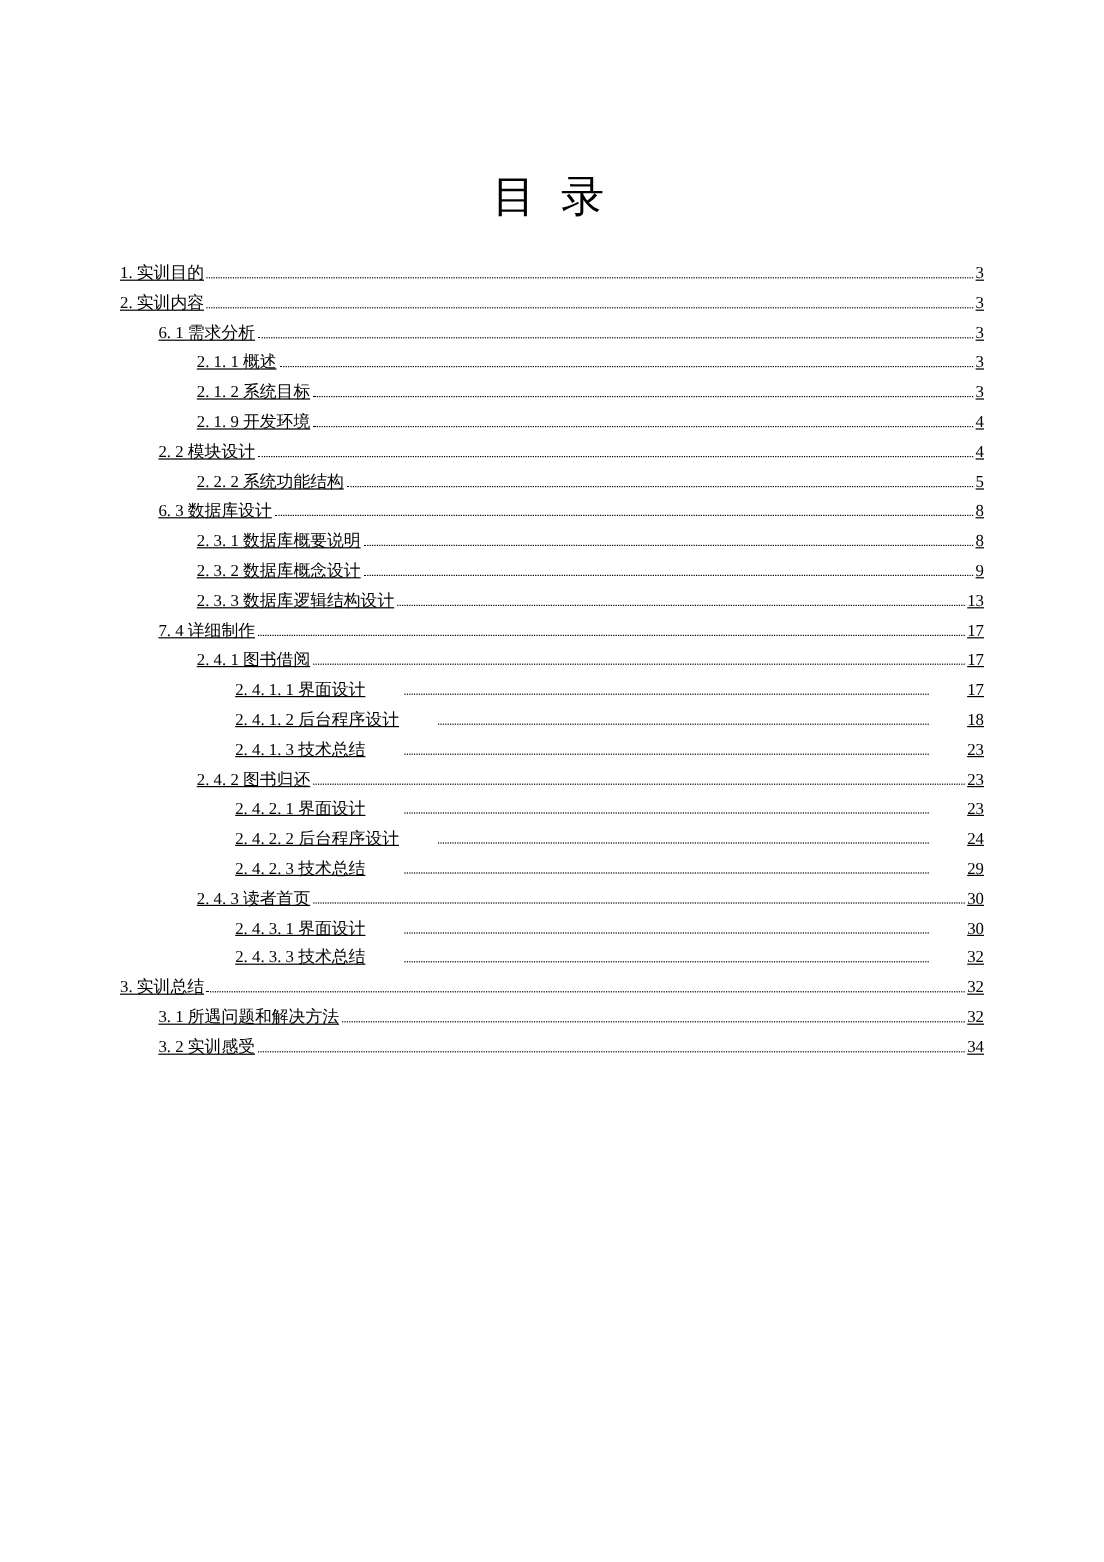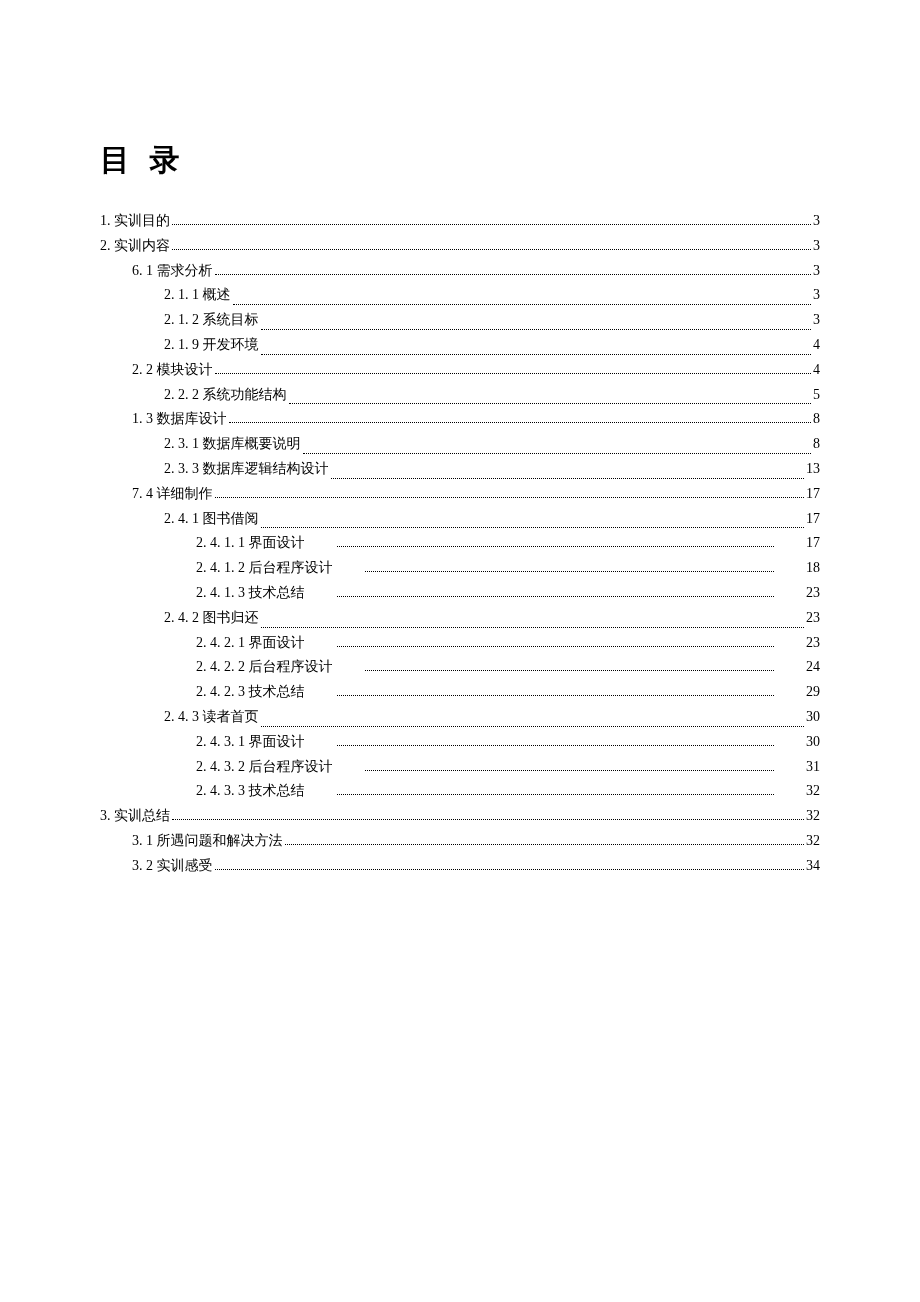--- a/index.html
+++ b/index.html
@@ -8,51 +8,52 @@
       box-sizing: border-box;
     }
     body {
       background: #ffffff;
       font-family: "SimSun", "宋体", serif;
       width: 920px;
       height: 1302px;
       padding: 140px 100px 0 100px;
     }
     .title {
-      text-align: left;
-      font-size: 30px;
-      font-weight: bold;
+      text-align: center;
+      font-size: 36px;
+      font-weight: normal;
       margin-bottom: 28px;
       letter-spacing: 6px;
     }
     .toc {
       font-size: 14px;
       line-height: 1.7;
     }
     .toc-entry {
       display: flex;
       align-items: baseline;
       white-space: nowrap;
       margin-bottom: 1px;
+      text-decoration: underline;
     }
     .toc-label {
       flex-shrink: 0;
     }
     .toc-dots {
       flex: 1;
       border-bottom: 1.5px dotted #000;
       margin: 0 2px 2px 2px;
       min-width: 10px;
     }
     .toc-page {
       flex-shrink: 0;
     }
     .indent-0 { padding-left: 0; }
     .indent-1 { padding-left: 32px; }
-    .indent-2 { padding-left: 64px; align-items: flex-end; }
+    .indent-2 { padding-left: 64px; }
     .indent-3 { padding-left: 96px; gap: 30px; }
   </style>
 </head>
 <body>
 
 <h1 class="title">目 录</h1>
 
 <div class="toc" id="toc-container">
     <div class="toc-entry indent-0">
       <span class="toc-label">1. 实训目的</span>
@@ -88,28 +89,33 @@
       <span class="toc-label">2. 2 模块设计</span>
       <span class="toc-dots"></span>
       <span class="toc-page">4</span>
     </div>
     <div class="toc-entry indent-2">
       <span class="toc-label">2. 2. 2 系统功能结构</span>
       <span class="toc-dots"></span>
       <span class="toc-page">5</span>
     </div>
     <div class="toc-entry indent-1">
-      <span class="toc-label">1. 3 数据库设计</span>
+      <span class="toc-label">6. 3 数据库设计</span>
       <span class="toc-dots"></span>
       <span class="toc-page">8</span>
     </div>
     <div class="toc-entry indent-2">
       <span class="toc-label">2. 3. 1 数据库概要说明</span>
       <span class="toc-dots"></span>
       <span class="toc-page">8</span>
+    </div>
+    <div class="toc-entry indent-2">
+      <span class="toc-label">2. 3. 2 数据库概念设计</span>
+      <span class="toc-dots"></span>
+      <span class="toc-page">9</span>
     </div>
     <div class="toc-entry indent-2">
       <span class="toc-label">2. 3. 3 数据库逻辑结构设计</span>
       <span class="toc-dots"></span>
       <span class="toc-page">13</span>
     </div>
     <div class="toc-entry indent-1">
       <span class="toc-label">7. 4 详细制作</span>
       <span class="toc-dots"></span>
       <span class="toc-page">17</span>
@@ -158,25 +164,20 @@
       <span class="toc-label">2. 4. 3 读者首页</span>
       <span class="toc-dots"></span>
       <span class="toc-page">30</span>
     </div>
     <div class="toc-entry indent-3">
       <span class="toc-label">2. 4. 3. 1 界面设计</span>
       <span class="toc-dots"></span>
       <span class="toc-page">30</span>
     </div>
     <div class="toc-entry indent-3">
-      <span class="toc-label">2. 4. 3. 2 后台程序设计</span>
-      <span class="toc-dots"></span>
-      <span class="toc-page">31</span>
-    </div>
-    <div class="toc-entry indent-3">
       <span class="toc-label">2. 4. 3. 3 技术总结</span>
       <span class="toc-dots"></span>
       <span class="toc-page">32</span>
     </div>
     <div class="toc-entry indent-0">
       <span class="toc-label">3. 实训总结</span>
       <span class="toc-dots"></span>
       <span class="toc-page">32</span>
     </div>
     <div class="toc-entry indent-1">

